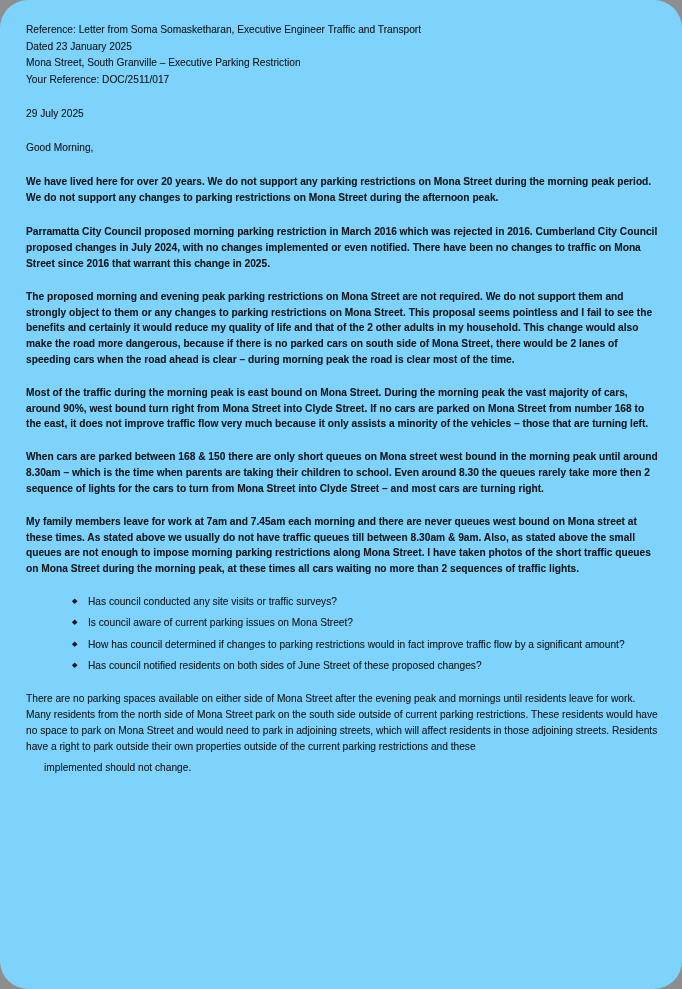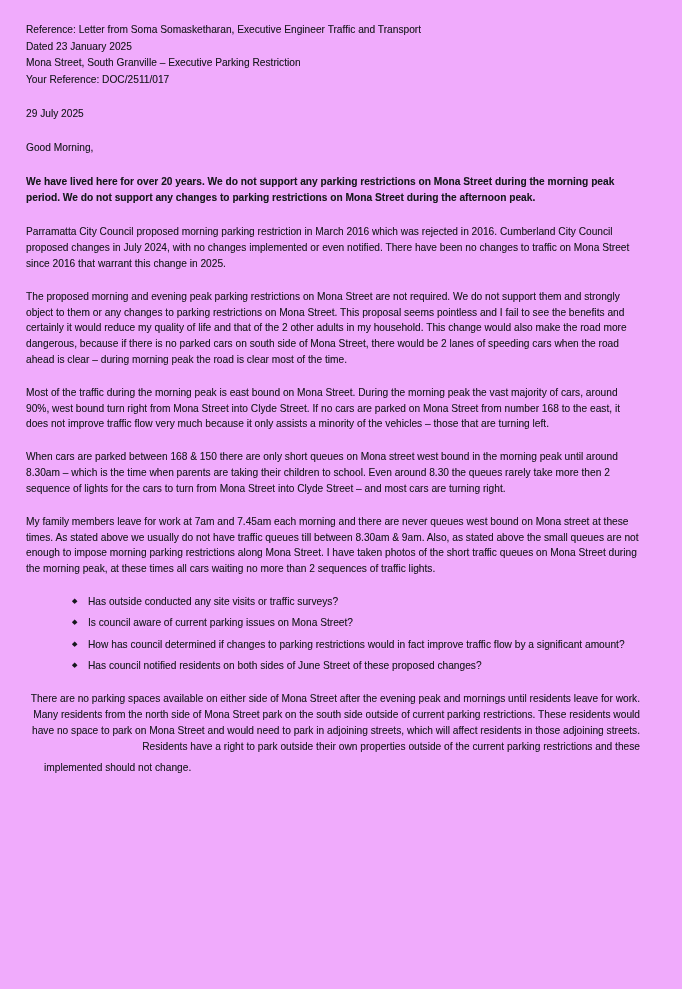--- a/index.html
+++ b/index.html
@@ -12,22 +12,23 @@
     background: #8e8e8e;
     font-family: "Liberation Sans", sans-serif;
     color: #111111;
     overflow: hidden;
   }
   .page {
     position: relative;
     width: 682px;
     height: 989px;
     box-sizing: border-box;
-    padding: 22px 42px 10px 26px;
-    background: #f0abfc;
+    padding: 22px 24px 10px 26px;
+    background: #7dd3fc;
+    border-radius: 28px;
   }
   .doc {
     font-size: 10.2px;
     line-height: 1.55;
     color: #15181c;
   }
   .ref-block {
     margin: 0 0 18px 0;
   }
   .ref-line {
@@ -36,20 +37,21 @@
   }
   .date-line {
     margin: 0 0 18px 0;
   }
   .salutation {
     margin: 12px 0 18px 0;
   }
   .para {
     margin: 9px 0 17px 0;
     text-align: left;
+    font-weight: bold;
   }
   .bold-para {
     font-weight: bold;
     margin: 0 0 18px 0;
     line-height: 1.6;
   }
   ul.questions {
     margin: 2px 0 18px 0;
     padding-left: 46px;
     list-style: none;
@@ -64,21 +66,20 @@
     content: "\25C6";
     position: absolute;
     left: 0;
     top: 0;
     font-size: 7px;
     line-height: 1.9;
     color: #15181c;
   }
   .closing-para {
     margin: 0 0 6px 0;
-    text-align: right;
   }
   .indent-last {
     display: block;
     padding-left: 18px;
   }
   
   .doc {
     text-shadow: 0 0 0.6px rgba(0,0,0,0.28);
   }
 </style>
@@ -101,21 +102,21 @@
 
     <div class="bold-para">We have lived here for over 20 years. We do not support any parking restrictions on Mona Street during the morning peak period. We do not support any changes to parking restrictions on Mona Street during the afternoon peak.</div>
 
     <div class="para">Parramatta City Council proposed morning parking restriction in March 2016 which was rejected in 2016. Cumberland City Council proposed changes in July 2024, with no changes implemented or even notified. There have been no changes to traffic on Mona Street since 2016 that warrant this change in 2025.</div>
     <div class="para">The proposed morning and evening peak parking restrictions on Mona Street are not required. We do not support them and strongly object to them or any changes to parking restrictions on Mona Street. This proposal seems pointless and I fail to see the benefits and certainly it would reduce my quality of life and that of the 2 other adults in my household. This change would also make the road more dangerous, because if there is no parked cars on south side of Mona Street, there would be 2 lanes of speeding cars when the road ahead is clear – during morning peak the road is clear most of the time.</div>
     <div class="para">Most of the traffic during the morning peak is east bound on Mona Street. During the morning peak the vast majority of cars, around 90%, west bound turn right from Mona Street into Clyde Street. If no cars are parked on Mona Street from number 168 to the east, it does not improve traffic flow very much because it only assists a minority of the vehicles – those that are turning left.</div>
     <div class="para">When cars are parked between 168 &amp; 150 there are only short queues on Mona street west bound in the morning peak until around 8.30am – which is the time when parents are taking their children to school. Even around 8.30 the queues rarely take more then 2 sequence of lights for the cars to turn from Mona Street into Clyde Street – and most cars are turning right.</div>
     <div class="para">My family members leave for work at 7am and 7.45am each morning and there are never queues west bound on Mona street at these times. As stated above we usually do not have traffic queues till between 8.30am &amp; 9am. Also, as stated above the small queues are not enough to impose morning parking restrictions along Mona Street. I have taken photos of the short traffic queues on Mona Street during the morning peak, at these times all cars waiting no more than 2 sequences of traffic lights.</div>
 
     <ul class="questions">
-      <li>Has outside conducted any site visits or traffic surveys?</li>
+      <li>Has council conducted any site visits or traffic surveys?</li>
       <li>Is council aware of current parking issues on Mona Street?</li>
       <li>How has council determined if changes to parking restrictions would in fact improve traffic flow by a significant amount?</li>
       <li>Has council notified residents on both sides of June Street of these proposed changes?</li>
     </ul>
 
     <div class="closing-para">There are no parking spaces available on either side of Mona Street after the evening peak and mornings until residents leave for work. Many residents from the north side of Mona Street park on the south side outside of current parking restrictions. These residents would have no space to park on Mona Street and would need to park in adjoining streets, which will affect residents in those adjoining streets. Residents have a right to park outside their own properties outside of the current parking restrictions and these</div>
     <div class="indent-last">implemented should not change.</div>
 
   </div>
 </div>

